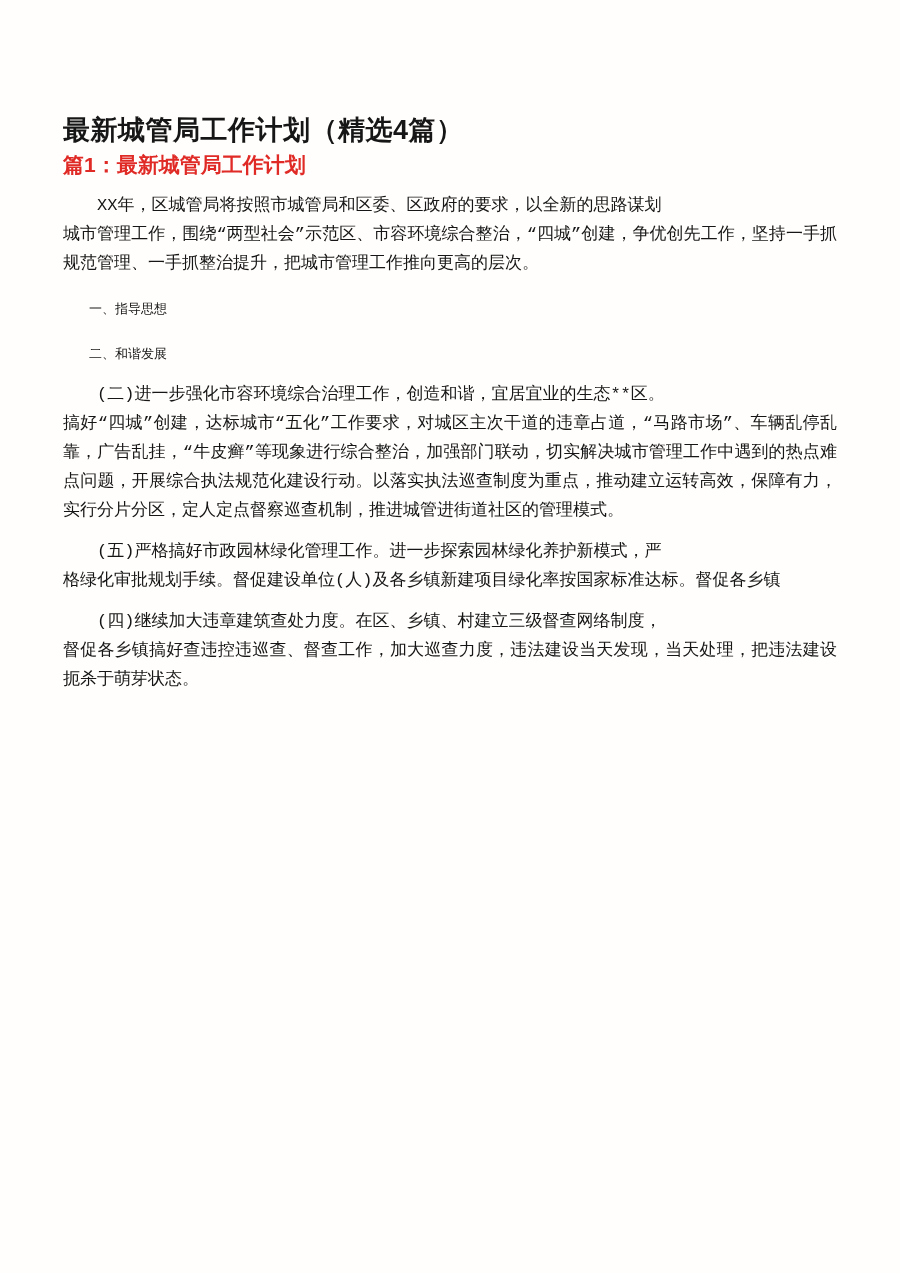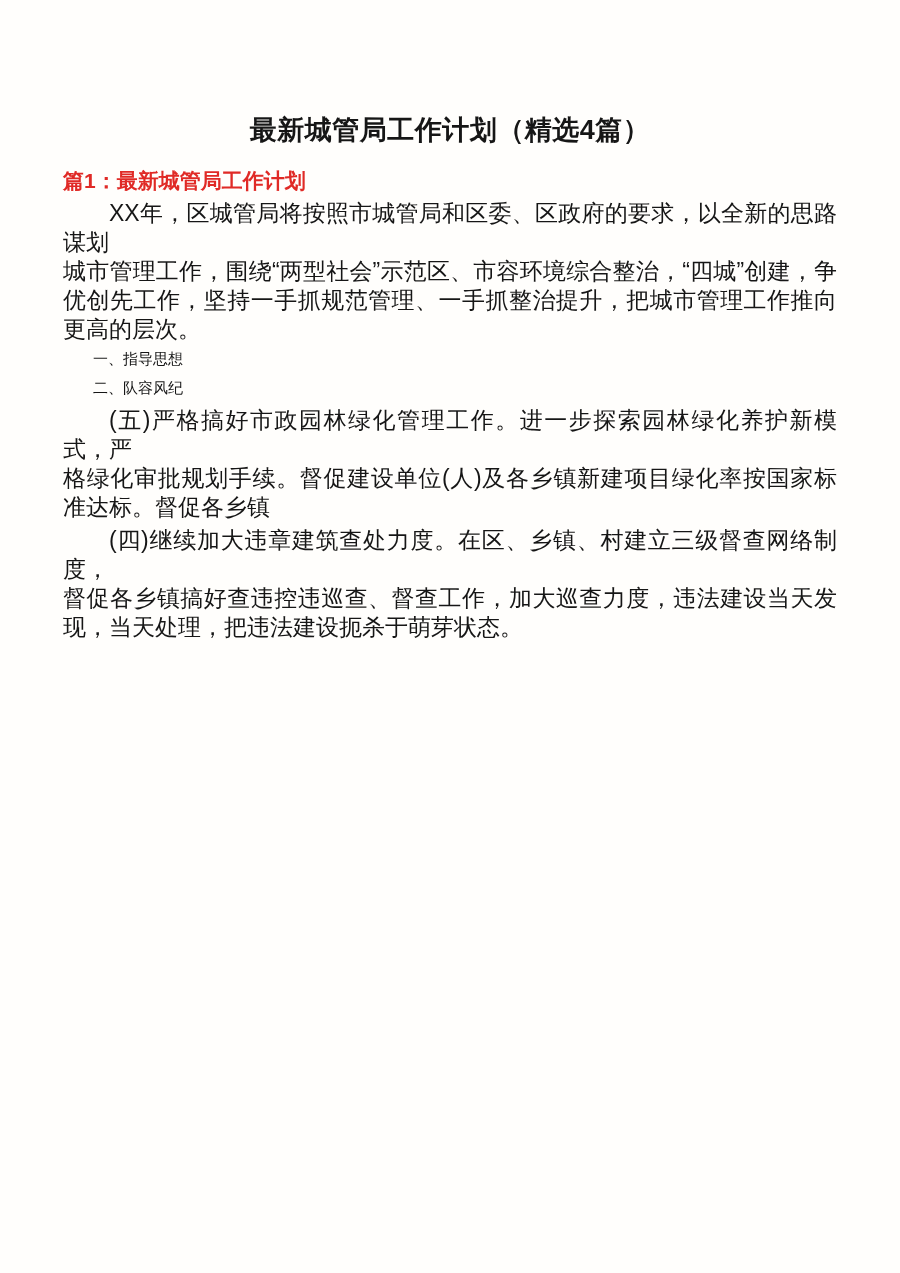--- a/index.html
+++ b/index.html
@@ -21,67 +21,69 @@
     position: relative;
   }
   .page {
     position: relative;
     width: 900px;
     height: 1273px;
     padding: 0 63px;
   }
   .doc-title {
     margin-top: 112px;
-    text-align: center;
     font-size: 27px;
     font-weight: 700;
     line-height: 1.4;
     color: var(--text_black, #161616);
     letter-spacing: 0.5px;
   }
   .section-heading {
-    margin-top: 16px;
     font-size: 21px;
     font-weight: 700;
     line-height: 29px;
     color: var(--heading_red, #e02a26);
   }
   .para {
-    margin-top: 4px;
-    font-size: 23px;
+    margin-top: 12px;
+    font-size: 17px;
     line-height: 29px;
     text-indent: 2em;
     white-space: pre-line;
     text-align: justify;
     color: var(--text_black, #161616);
+    font-family: Liberation Mono, monospace;
   }
   .subhead {
-    font-size: 15px;
+    margin-top: 16px;
+    font-size: 13px;
     line-height: 29px;
     text-indent: 2em;
     color: var(--text_black, #161616);
   }
 </style>
 </head>
 <body>
 
 <div class="page">
   <h1 class="doc-title">最新城管局工作计划（精选4篇）</h1>
 
   <h2 class="section-heading">篇1：最新城管局工作计划</h2>
 
   <p class="para">XX年，区城管局将按照市城管局和区委、区政府的要求，以全新的思路谋划
 城市管理工作，围绕“两型社会”示范区、市容环境综合整治，“四城”创建，争优创先工作，坚持一手抓规范管理、一手抓整治提升，把城市管理工作推向更高的层次。</p>
 
   <p class="subhead">一、指导思想</p>
 
 
-  <p class="subhead">二、队容风纪</p>
+  <p class="subhead">二、和谐发展</p>
 
 
+  <p class="para">(二)进一步强化市容环境综合治理工作，创造和谐，宜居宜业的生态**区。
+搞好“四城”创建，达标城市“五化”工作要求，对城区主次干道的违章占道，“马路市场”、车辆乱停乱靠，广告乱挂，“牛皮癣”等现象进行综合整治，加强部门联动，切实解决城市管理工作中遇到的热点难点问题，开展综合执法规范化建设行动。以落实执法巡查制度为重点，推动建立运转高效，保障有力，实行分片分区，定人定点督察巡查机制，推进城管进街道社区的管理模式。</p>
 
 
   <p class="para">(五)严格搞好市政园林绿化管理工作。进一步探索园林绿化养护新模式，严
 格绿化审批规划手续。督促建设单位(人)及各乡镇新建项目绿化率按国家标准达标。督促各乡镇</p>
 
   <p class="para">(四)继续加大违章建筑查处力度。在区、乡镇、村建立三级督查网络制度，
 督促各乡镇搞好查违控违巡查、督查工作，加大巡查力度，违法建设当天发现，当天处理，把违法建设扼杀于萌芽状态。</p>
 
 </div>
 

